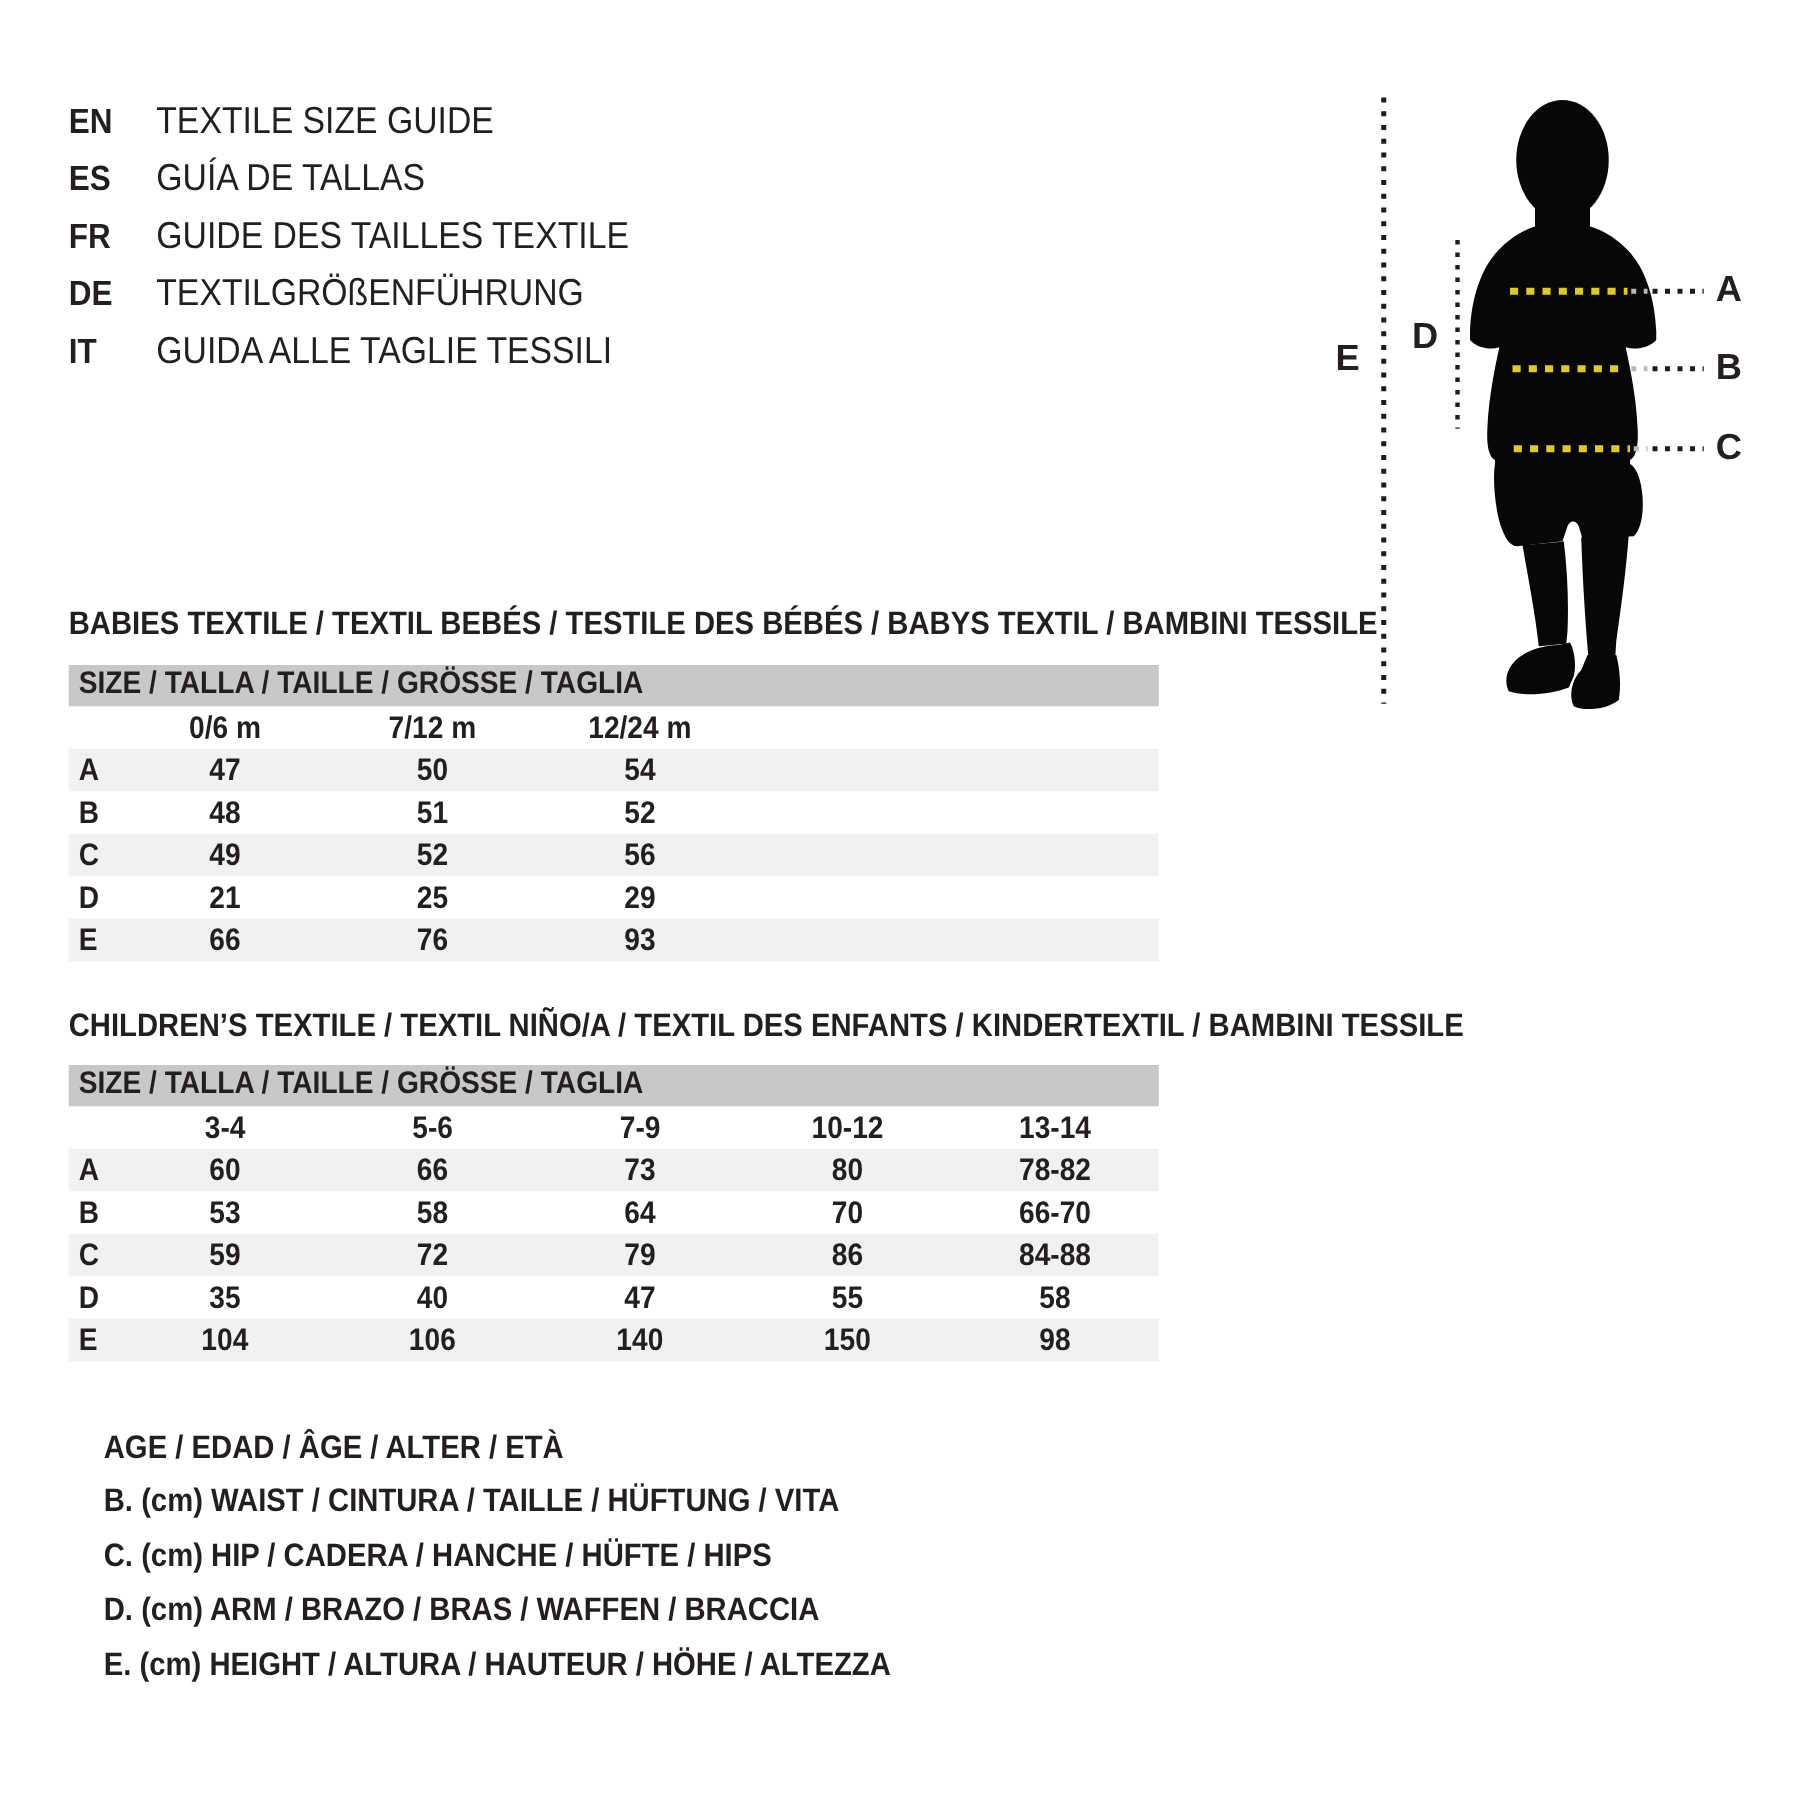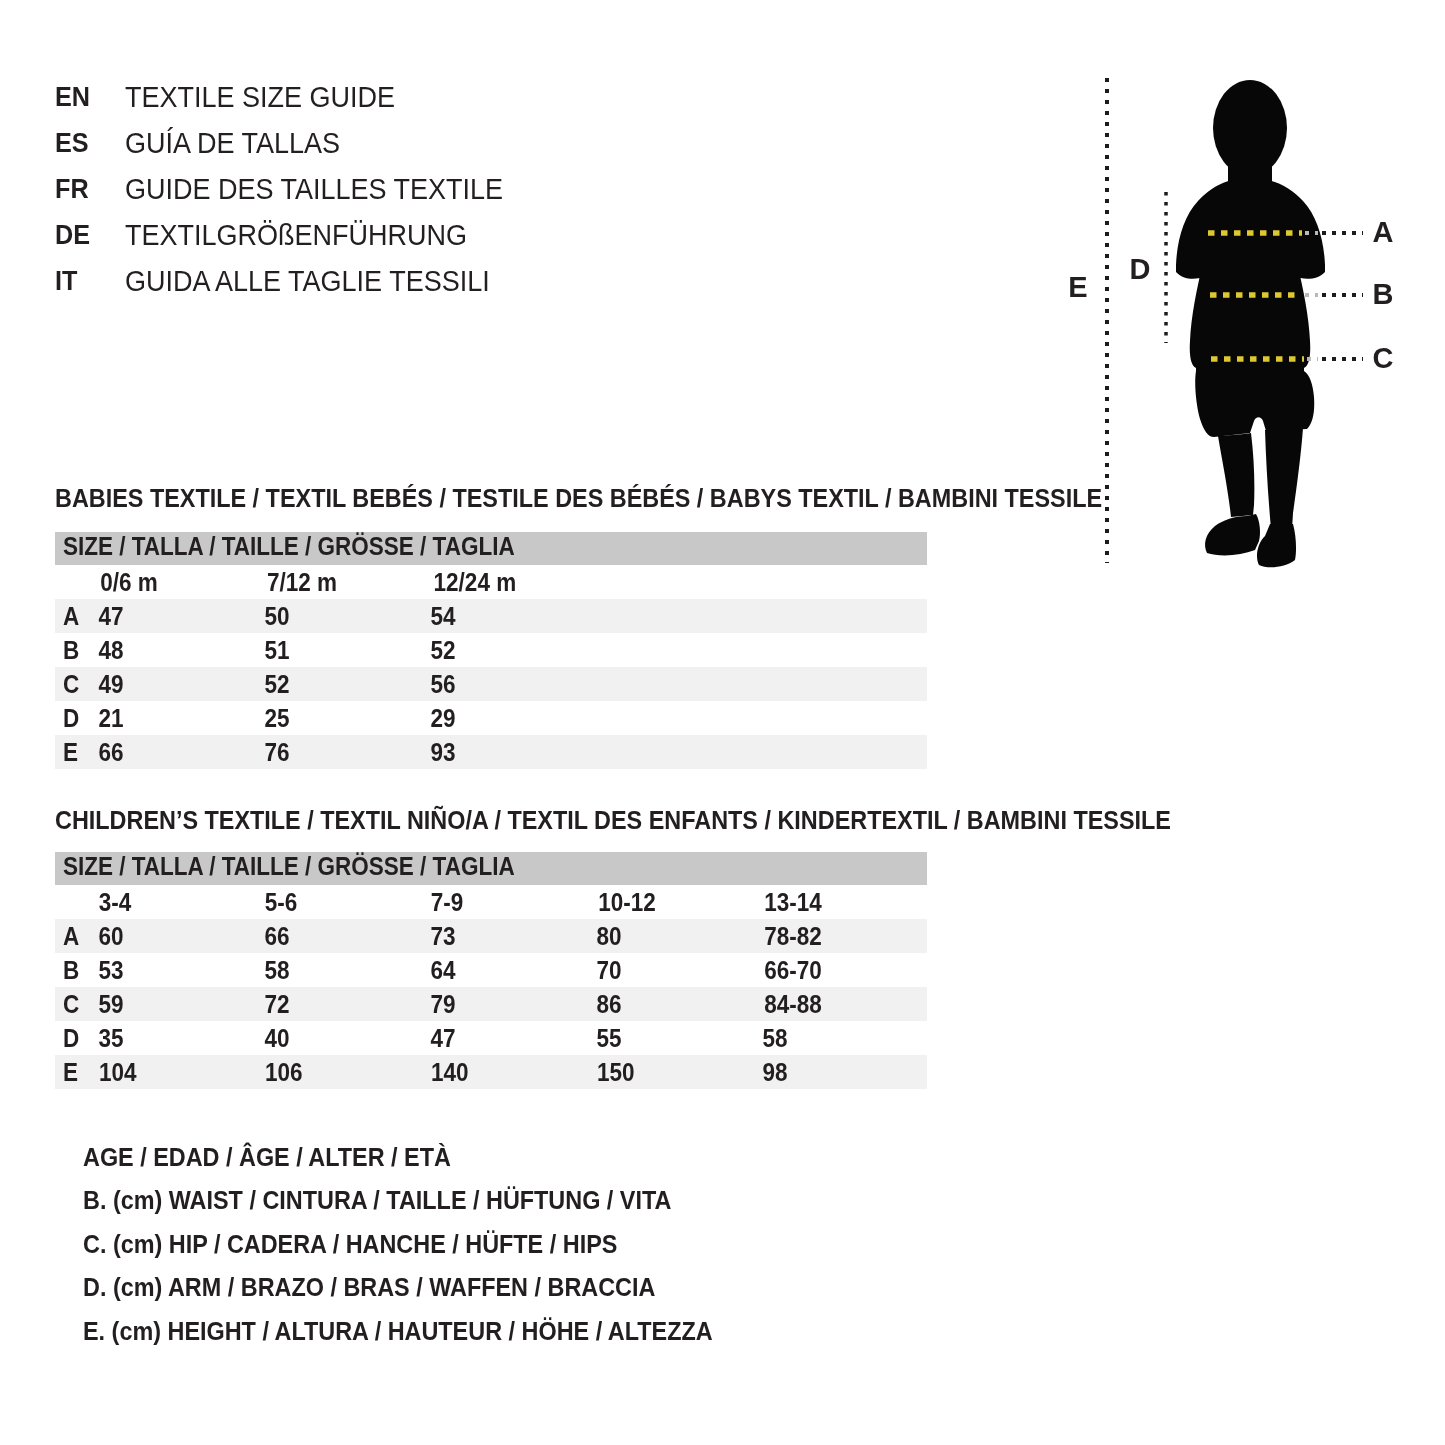--- a/index.html
+++ b/index.html
@@ -43,21 +43,21 @@
     height:33px; background:#c8c8c8;
     display:flex; align-items:flex-start; padding-left:8px; box-sizing:border-box;
     font-size:25px; font-weight:700;
   }
   .grid-row {
     display:grid; grid-template-columns:42px repeat(5,166px);
     height:34px; align-items:center;
     font-size:25px; font-weight:700;
   }
   .grid-row .cell-label { padding-left:8px; }
-  .grid-row .cell-val   { }
+  .grid-row .cell-val   { text-align:center; }
   .row-alt { background:#f1f1f1; }
 
   
   .legend { position:absolute; left:55px; top:1136px; }
   .legend-line { line-height:43.4px; font-size:26px; font-weight:700; white-space:nowrap;margin-left:28px; }
 </style>
 </head>
 <body>
 
 <div class="lang-header">

